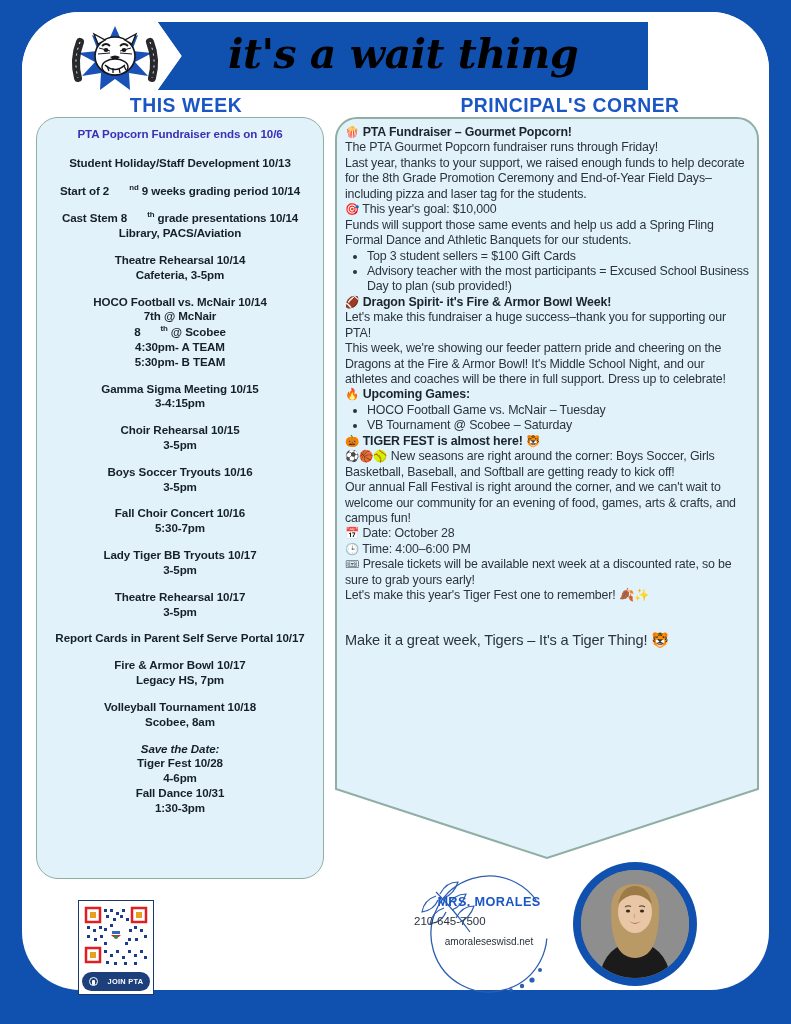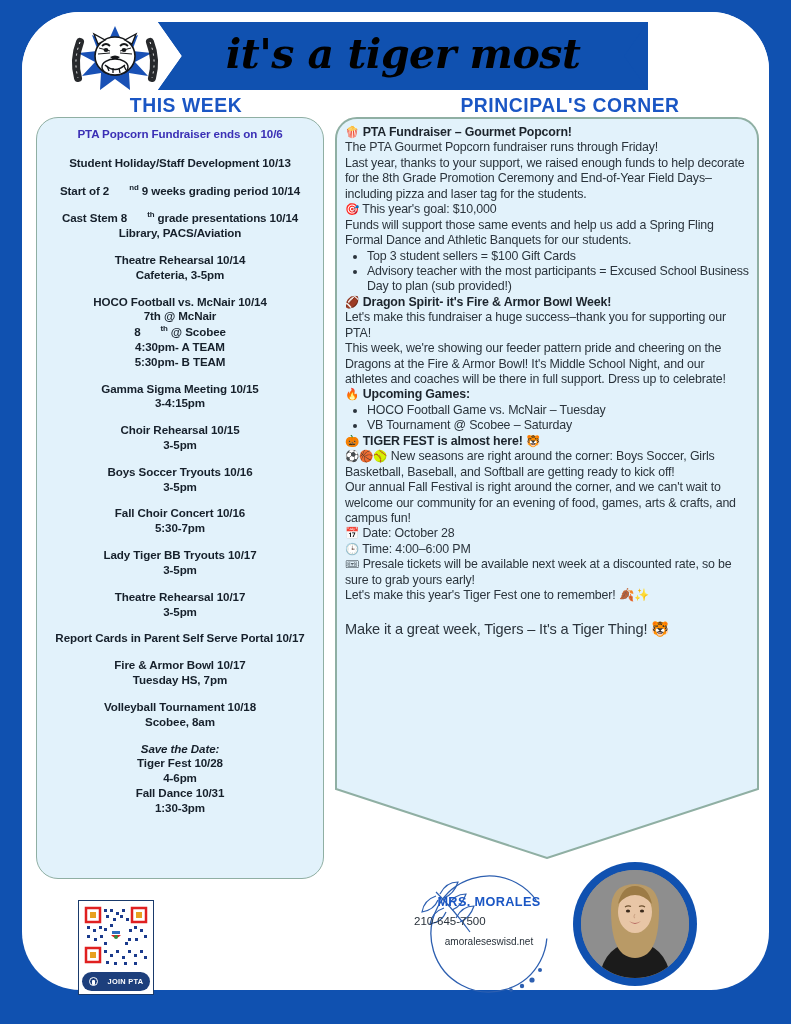--- a/index.html
+++ b/index.html
@@ -176,21 +176,21 @@
   .pbody p { margin: 0; }
   .pbody .hd { font-weight: 700; color: #1C242C; }
   .pbody ul {
     margin: 0 0 0 6px;
     padding-left: 16px;
     list-style: disc;
   }
   .pbody li { margin: 0; }
   .pbody .closing {
     font-size: 14.6px;
-    margin-top: 16px;
+    margin-top: 27px;
     color: #2B343C;
   }
   .emo { font-family: "DejaVu Sans", sans-serif; font-size: 11.5px; }
 
   
   .qr-block {
     position: absolute;
     left: 78px;
     top: 900px;
     width: 76px;
@@ -327,21 +327,21 @@
       <path d="M20 20 q-7 18 -2 36" stroke="#ffffff" stroke-width="1" fill="none" stroke-dasharray="2 4"></path>
       <path d="M90 20 q7 18 2 36" stroke="#ffffff" stroke-width="1" fill="none" stroke-dasharray="2 4"></path>
     </svg>
   </div>
 
   <div class="ribbon">
     <svg viewBox="0 0 490 68" width="490" height="68" style="position:absolute;left:0;top:0;">
       <polygon points="0,0 490,0 490,68 0,68 24,34" fill="#1051B0"></polygon>
       <polygon points="0,0 490,0 466,34 490,68 0,68 24,34" fill="#1051B0"></polygon>
     </svg>
-    <div class="ribbon-title">it's a tiger most</div>
+    <div class="ribbon-title">it's a wait thing</div>
   </div>
 
   <div class="col-heading" id="heading-this-week">THIS WEEK</div>
   <div class="col-heading" id="heading-principals">PRINCIPAL'S CORNER</div>
 
   <div class="card-left">
     <div id="events-list">
         <div class="evt first">
           <span class="ln">PTA Popcorn Fundraiser ends on 10/6</span>
         </div>
@@ -388,21 +388,21 @@
         </div>
         <div class="evt">
           <span class="ln">Theatre Rehearsal 10/17</span>
           <span class="ln">3-5pm</span>
         </div>
         <div class="evt">
           <span class="ln">Report Cards in Parent Self Serve Portal  10/17</span>
         </div>
         <div class="evt">
           <span class="ln">Fire &amp; Armor Bowl 10/17</span>
-          <span class="ln">Tuesday HS, 7pm</span>
+          <span class="ln">Legacy HS, 7pm</span>
         </div>
         <div class="evt">
           <span class="ln">Volleyball Tournament 10/18</span>
           <span class="ln">Scobee, 8am</span>
         </div>
         <div class="evt">
           <span class="ln ital">Save the Date:</span>
           <span class="ln">Tiger Fest 10/28</span>
           <span class="ln">4-6pm</span>
           <span class="ln">Fall Dance 10/31</span>

